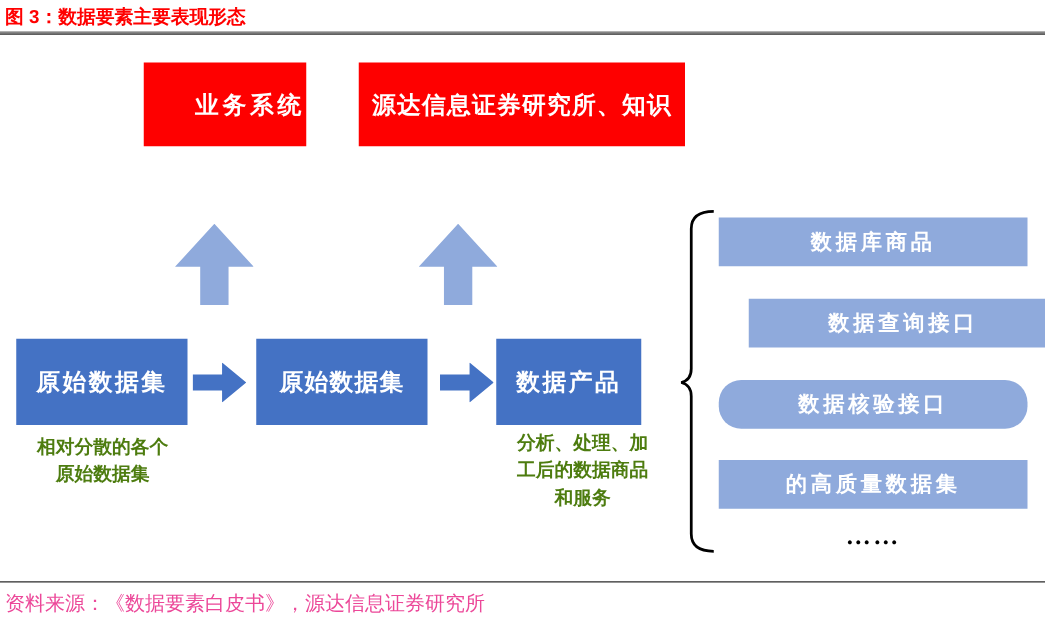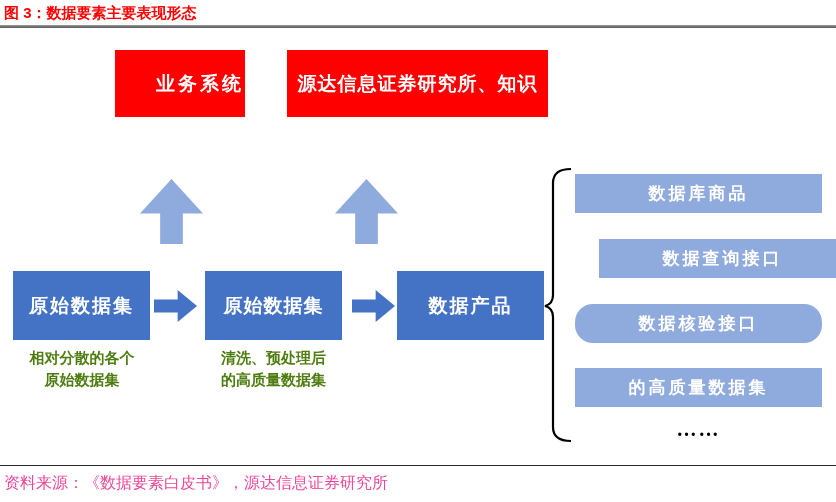--- a/index.html
+++ b/index.html
@@ -55,21 +55,21 @@
     display: flex;
     align-items: center;
     justify-content: center;
     font-family: "Liberation Serif", serif;
     font-weight: 700;
     font-size: 19px;
     letter-spacing: 2px;
   }
   .flow-box-1 { left: 13px; width: 137px; }
   .flow-box-2 { left: 205px; width: 137px; letter-spacing: 1px; }
-  .flow-box-3 { left: 397px; width: 147px; }
+  .flow-box-3 { left: 397px; width: 116px; }
   .right-arrow {
     position: absolute;
     top: 290px;
     width: 43px; height: 32px;
     background: #4472c4;
     clip-path: polygon(0% 30%, 55% 30%, 55% 0%, 100% 50%, 55% 100%, 55% 70%, 0% 70%);
   }
   .right-arrow-1 { left: 154px; }
   .right-arrow-2 { left: 352px; }
   .caption {
@@ -154,22 +154,23 @@
   <div class="flow-box flow-box-2">
     <span>原始数据集</span>
   </div>
   <div class="right-arrow right-arrow-2"></div>
   <div class="flow-box flow-box-3">
     <span>数据产品</span>
   </div>
 
   <div class="caption caption-1">相对分散的各个
 原始数据集</div>
-  <div class="caption caption-2">清洗、预处理后
-的高质量数据集</div>
+  <div class="caption caption-3">分析、处理、加
+工后的数据商品
+和服务</div>
 
   <svg class="brace" width="34" height="276" viewBox="0 0 34 276">
     <path d="M 30 2 Q 12 2 12 16 L 12 128 Q 12 137 4 139 Q 12 141 12 150 L 12 260 Q 12 274 30 274" fill="none" stroke="#000000" stroke-width="2.2"></path>
   </svg>
 
   <div class="out-bar out-bar-1">
     <span>数据库商品</span>
   </div>
   <div class="out-bar out-bar-2">
     <span>数据查询接口</span>

